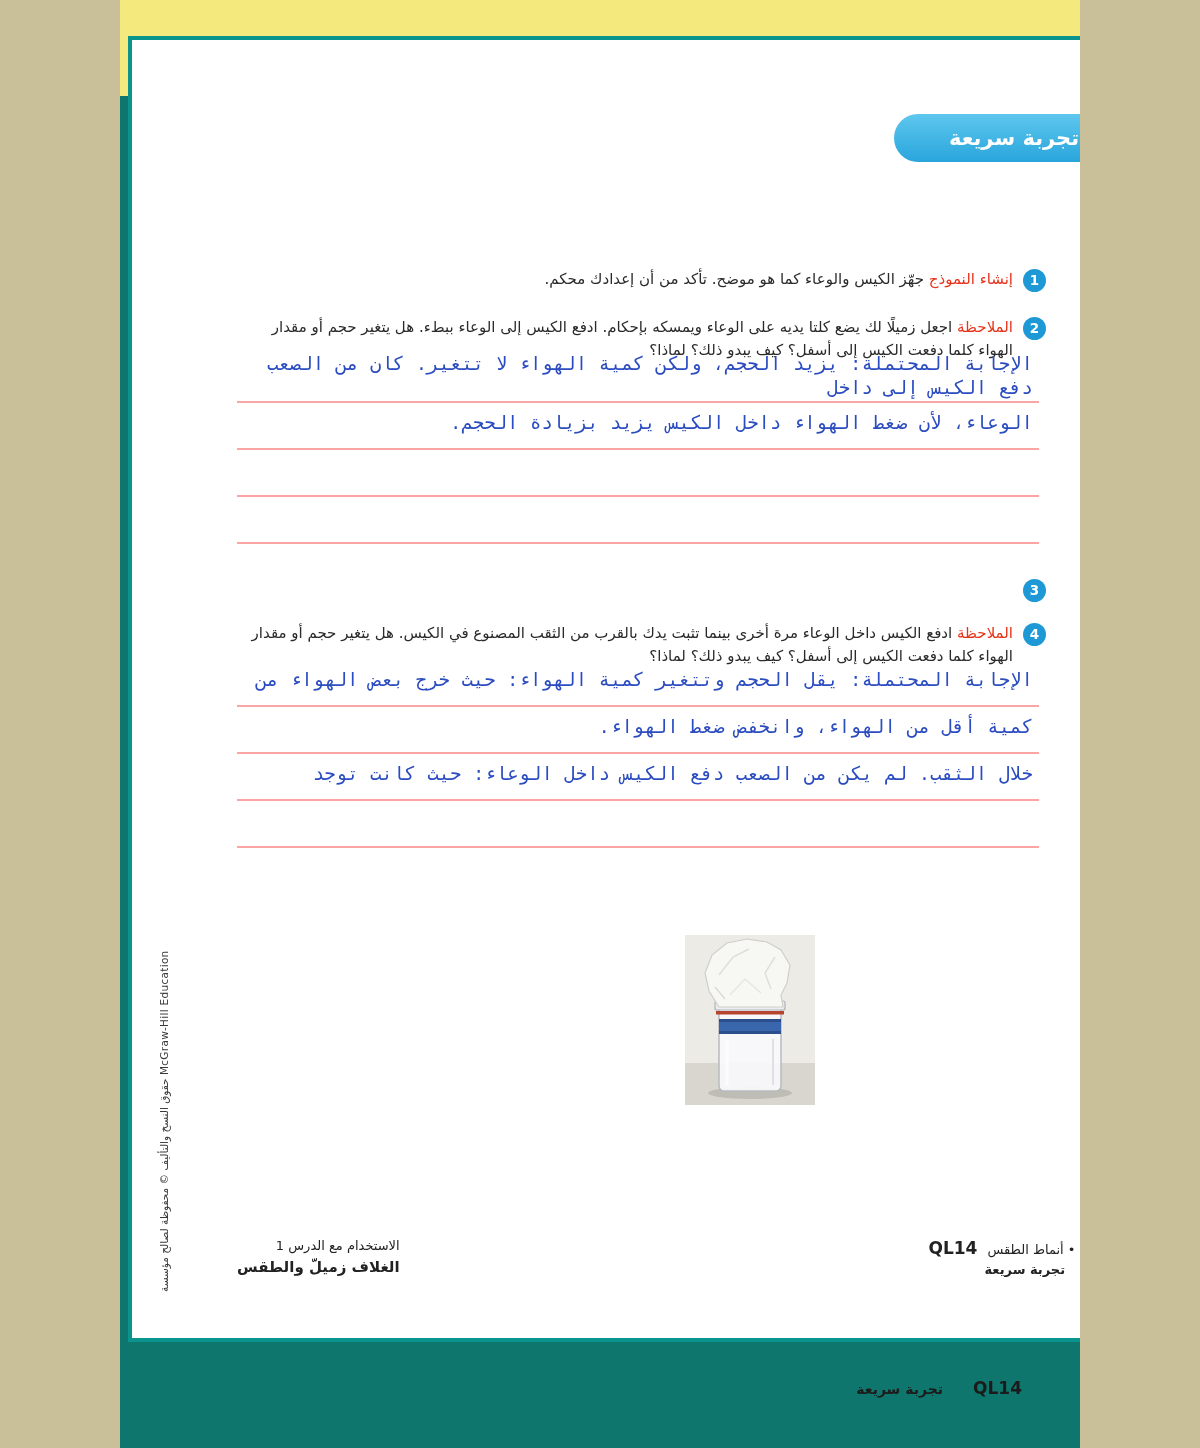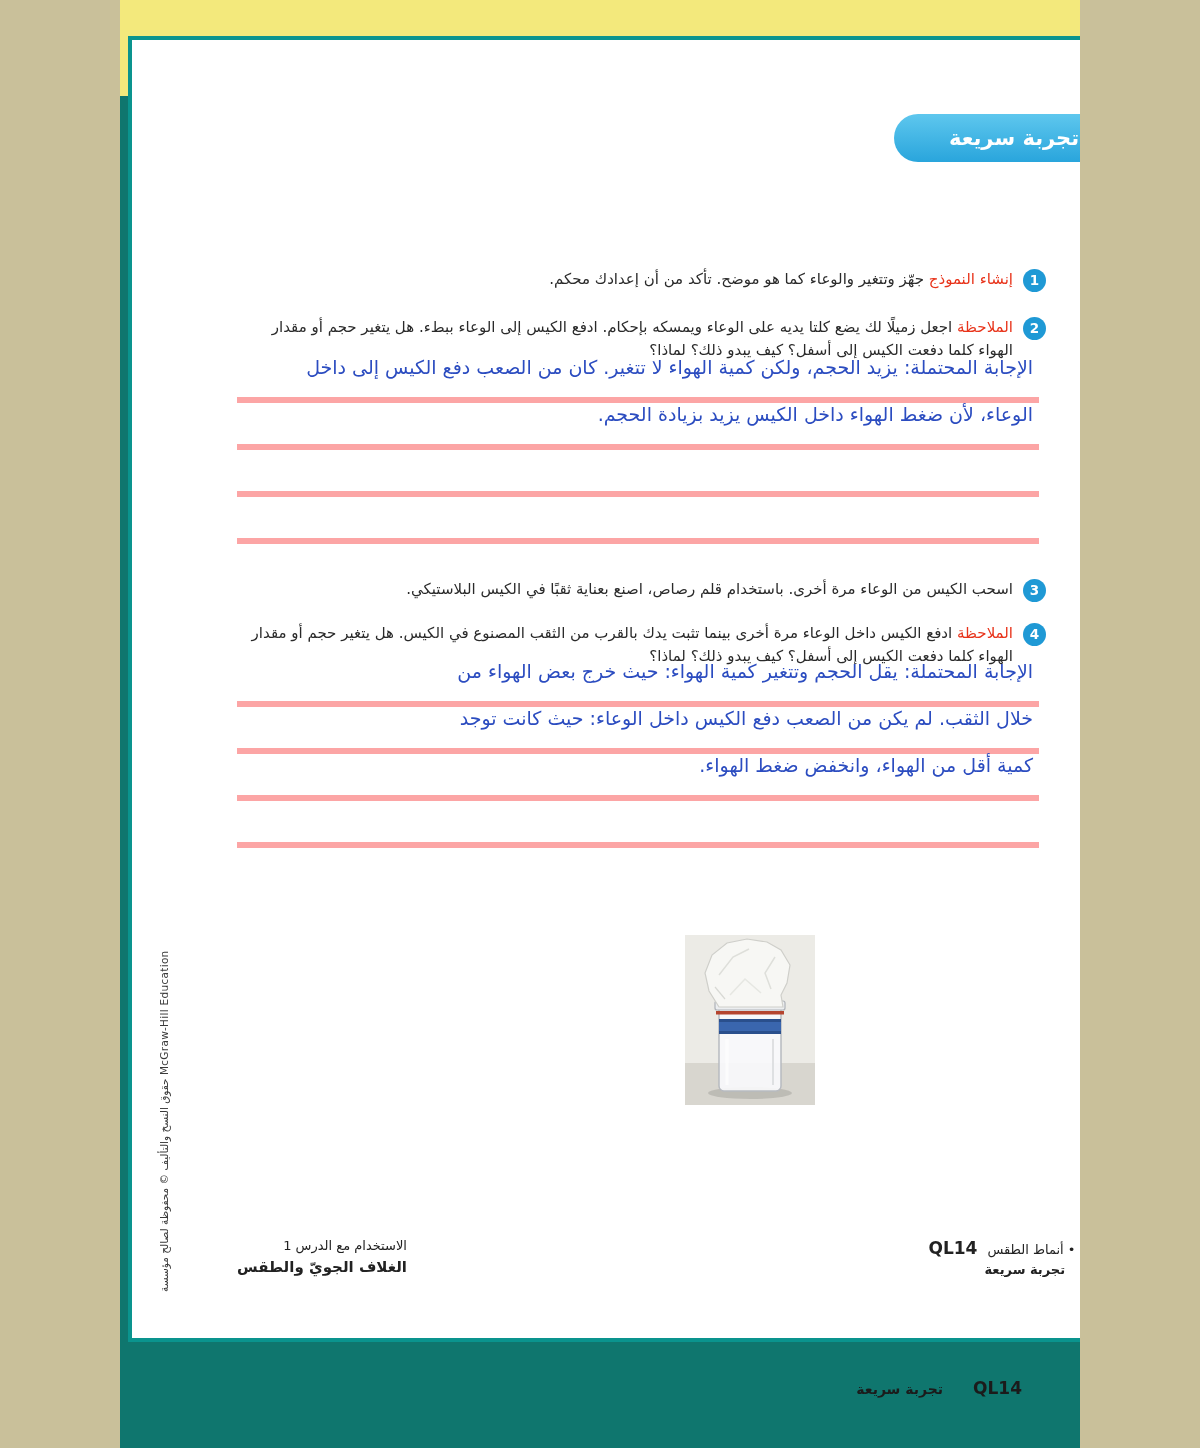--- a/index.html
+++ b/index.html
@@ -24,22 +24,22 @@
   .step { position:absolute; right:88px; left:105px; display:flex; gap:10px;
           align-items:flex-start; font-size:15px; line-height:1.55; color:#2a2a2a; }
   .step-1 { top:228px; } .step-2 { top:276px; } .step-3 { top:538px; } .step-4 { top:582px; }
   .stepnum { flex:0 0 auto; width:23px; height:23px; border-radius:50%;
              background:#1f99d5; color:#fff; font-size:13.5px; font-weight:bold;
              display:flex; align-items:center; justify-content:center; margin-top:1px; }
   .steplabel { color:#e8331a; font-weight:normal; }
 
   .ansblock { position:absolute; right:95px; left:105px; }
   .ans1 { top:316px; } .ans2 { top:620px; }
-  .ansline { height:47px; border-bottom:6px solid #fca5a5; display:flex;
-             align-items:flex-start; padding:0 6px 5px 6px; font-size:19px; color:#2b4cc0; }
+  .ansline { height:47px; border-bottom:2px solid #fca5a5; display:flex;
+             align-items:center; padding:0 6px 5px 6px; font-size:19px; color:#2b4cc0;font-family:Liberation Mono, monospace; }
 
   .photo { position:absolute; left:553px; top:895px; width:130px; height:170px; }
 
   .copyright { position:absolute; left:26px; top:1252px; width:360px; direction:ltr;
                transform:rotate(-90deg); transform-origin:0 0;
                font-size:10.5px; color:#3a3a3a; letter-spacing:0.3px; white-space:nowrap; }
 
   .footer-left { position:absolute; left:105px; top:1198px; direction:rtl; text-align:right;
                  font-size:13px; color:#222; }
   .footer-lesson { font-weight:bold; font-size:15px; margin-top:5px; }
@@ -64,21 +64,21 @@
 
   <div class="page">
 
     <div class="badge">
       <span>تجربة سريعة</span>
     </div>
 
 
     <div class="step step-1">
       <span class="stepnum">1</span>
-      <p class="steptext"><span class="steplabel">إنشاء النموذج</span> <span>جهّز وتتغير والوعاء كما هو موضح. تأكد من أن إعدادك محكم.</span></p>
+      <p class="steptext"><span class="steplabel">إنشاء النموذج</span> <span>جهّز الكيس والوعاء كما هو موضح. تأكد من أن إعدادك محكم.</span></p>
     </div>
 
     <div class="step step-2">
       <span class="stepnum">2</span>
       <p class="steptext"><span class="steplabel">الملاحظة</span> <span>اجعل زميلًا لك يضع كلتا يديه على الوعاء ويمسكه بإحكام. ادفع الكيس إلى الوعاء ببطء. هل يتغير حجم أو مقدار الهواء كلما دفعت الكيس إلى أسفل؟ كيف يبدو ذلك؟ لماذا؟</span></p>
     </div>
 
     <div class="ansblock ans1">
       <div class="ansline">
           <span>الإجابة المحتملة: يزيد الحجم، ولكن كمية الهواء لا تتغير. كان من الصعب دفع الكيس إلى داخل</span>
@@ -89,37 +89,36 @@
       <div class="ansline">
           <span></span>
         </div>
       <div class="ansline">
           <span></span>
         </div>
     </div>
 
     <div class="step step-3">
       <span class="stepnum">3</span>
-      <p class="steptext"><span class="steplabel"></span><span>اسحب الكيس من الوعاء مرة أخرى. باستخدام قلم رصاص، اصنع بعناية ثقبًا في الكيس البلاستيكي.</span></p>
     </div>
 
     <div class="step step-4">
       <span class="stepnum">4</span>
       <p class="steptext"><span class="steplabel">الملاحظة</span> <span>ادفع الكيس داخل الوعاء مرة أخرى بينما تثبت يدك بالقرب من الثقب المصنوع في الكيس. هل يتغير حجم أو مقدار الهواء كلما دفعت الكيس إلى أسفل؟ كيف يبدو ذلك؟ لماذا؟</span></p>
     </div>
 
     <div class="ansblock ans2">
       <div class="ansline">
           <span>الإجابة المحتملة: يقل الحجم وتتغير كمية الهواء: حيث خرج بعض الهواء من</span>
         </div>
       <div class="ansline">
-          <span>خلال الثقب. لم يكن من الصعب دفع الكيس داخل الوعاء: حيث كانت توجد</span>
+          <span>كمية أقل من الهواء، وانخفض ضغط الهواء.</span>
         </div>
       <div class="ansline">
-          <span>كمية أقل من الهواء، وانخفض ضغط الهواء.</span>
+          <span>خلال الثقب. لم يكن من الصعب دفع الكيس داخل الوعاء: حيث كانت توجد</span>
         </div>
       <div class="ansline">
           <span></span>
         </div>
     </div>
 
     <svg class="photo" viewBox="0 0 130 170" xmlns="http://www.w3.org/2000/svg">
       <rect x="0" y="0" width="130" height="170" fill="#ecebe6"></rect>
       <rect x="0" y="128" width="130" height="42" fill="#d8d6cf"></rect>
       <ellipse cx="65" cy="158" rx="42" ry="6" fill="rgba(0,0,0,0.12)"></ellipse>
@@ -141,21 +140,21 @@
         <path d="M90,22 L80,38 L86,54" fill="none" stroke="#dedfda" stroke-width="1.5"></path>
         <path d="M45,60 L60,44 L76,58" fill="none" stroke="#e6e7e2" stroke-width="1.5"></path>
         <path d="M30,52 L40,64" fill="none" stroke="#d8d9d4" stroke-width="1.2"></path>
       </g>
     </svg>
 
     <div class="copyright">حقوق النسخ والتأليف © محفوظة لصالح مؤسسة McGraw-Hill Education</div>
 
     <div class="footer-left">
       <div>الاستخدام مع الدرس 1</div>
-      <div class="footer-lesson">الغلاف الجويّ والطقس</div>
+      <div class="footer-lesson">الغلاف زميلّ والطقس</div>
     </div>
 
     <div class="footer-right">
       <div class="fr-line1">
         <span class="fr-code">QL14</span>
         <span class="fr-unit">الوحدة 4 • أنماط الطقس</span>
       </div>
       <div class="fr-line2">تجربة سريعة</div>
     </div>
 

